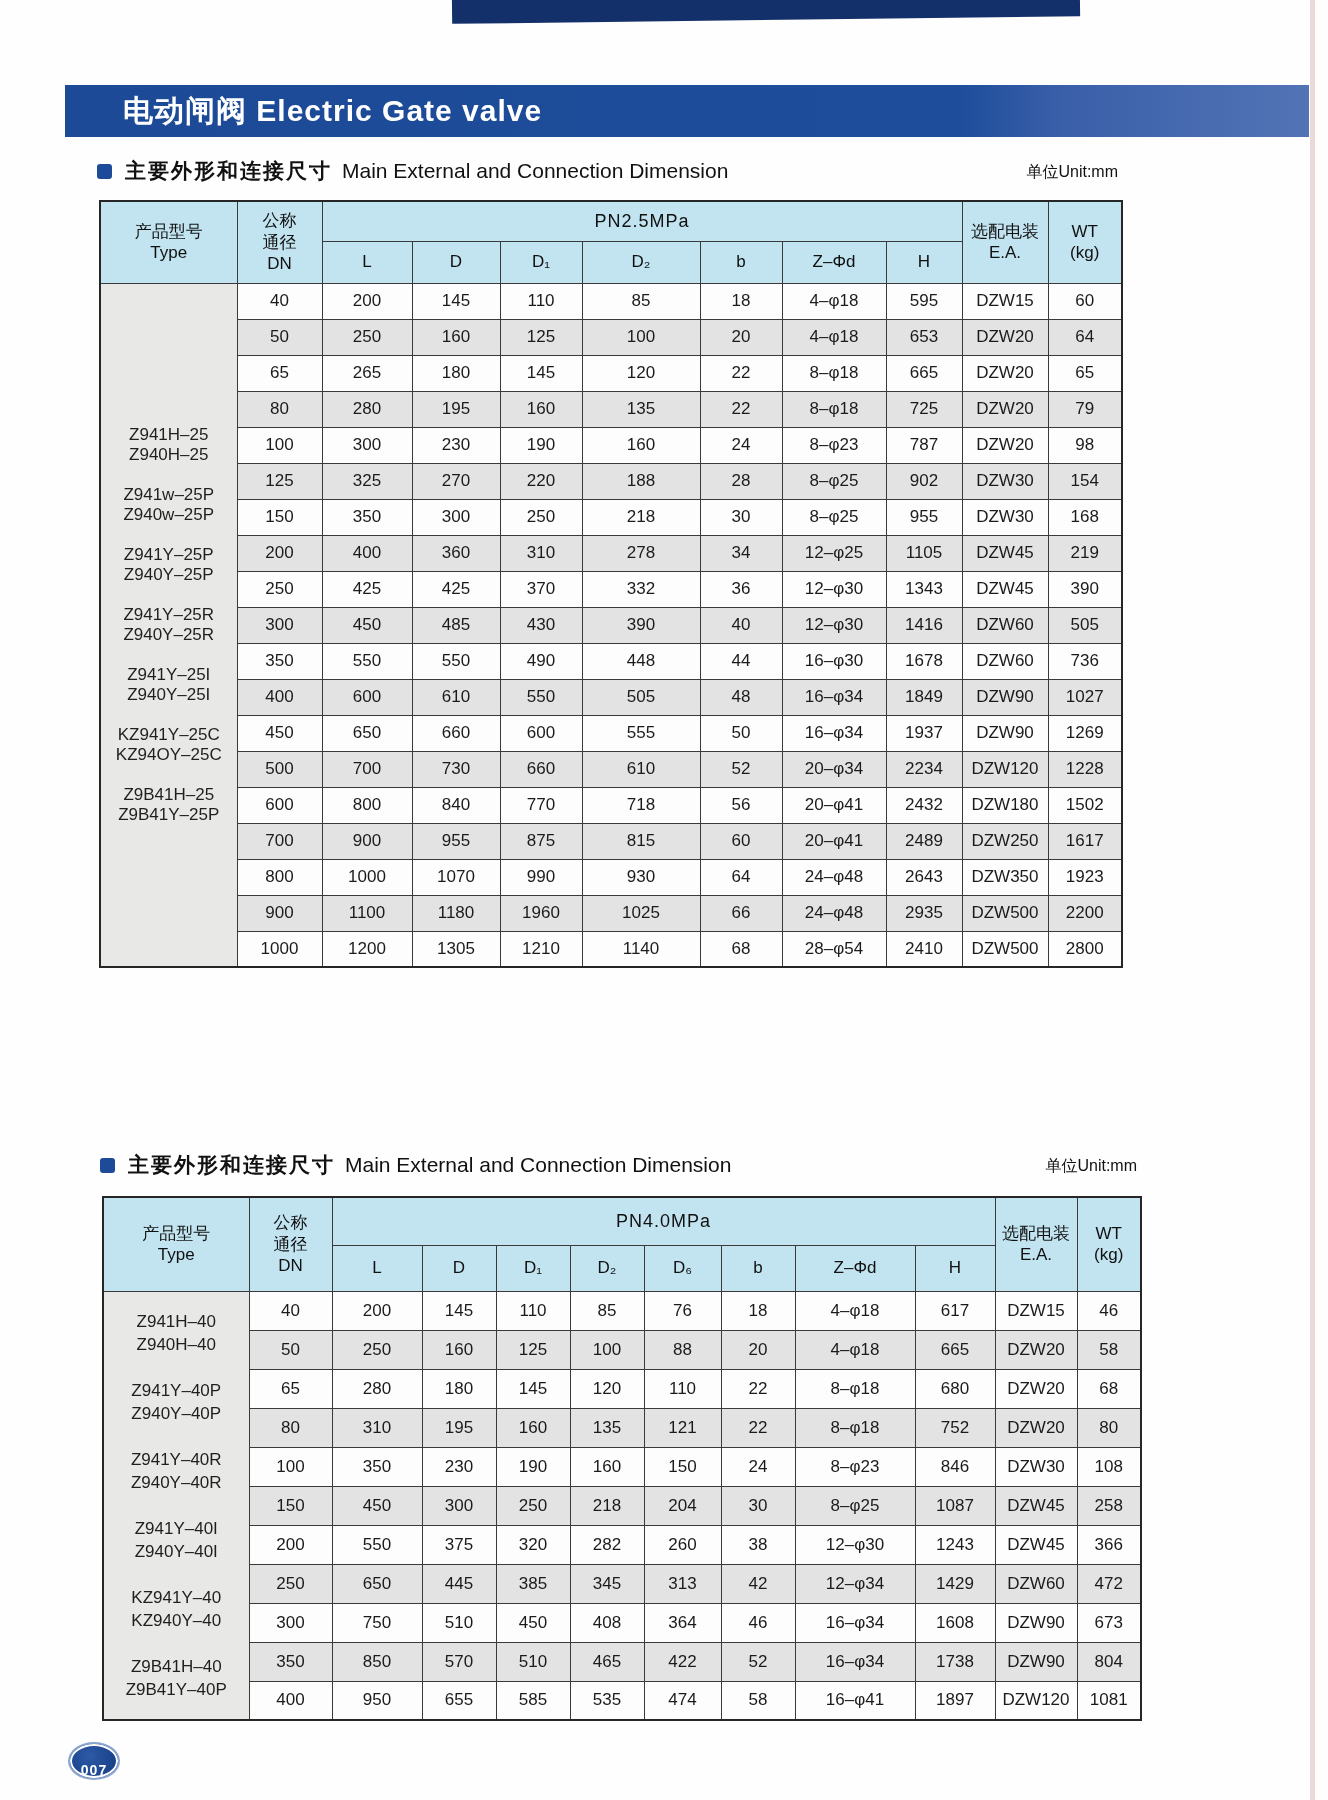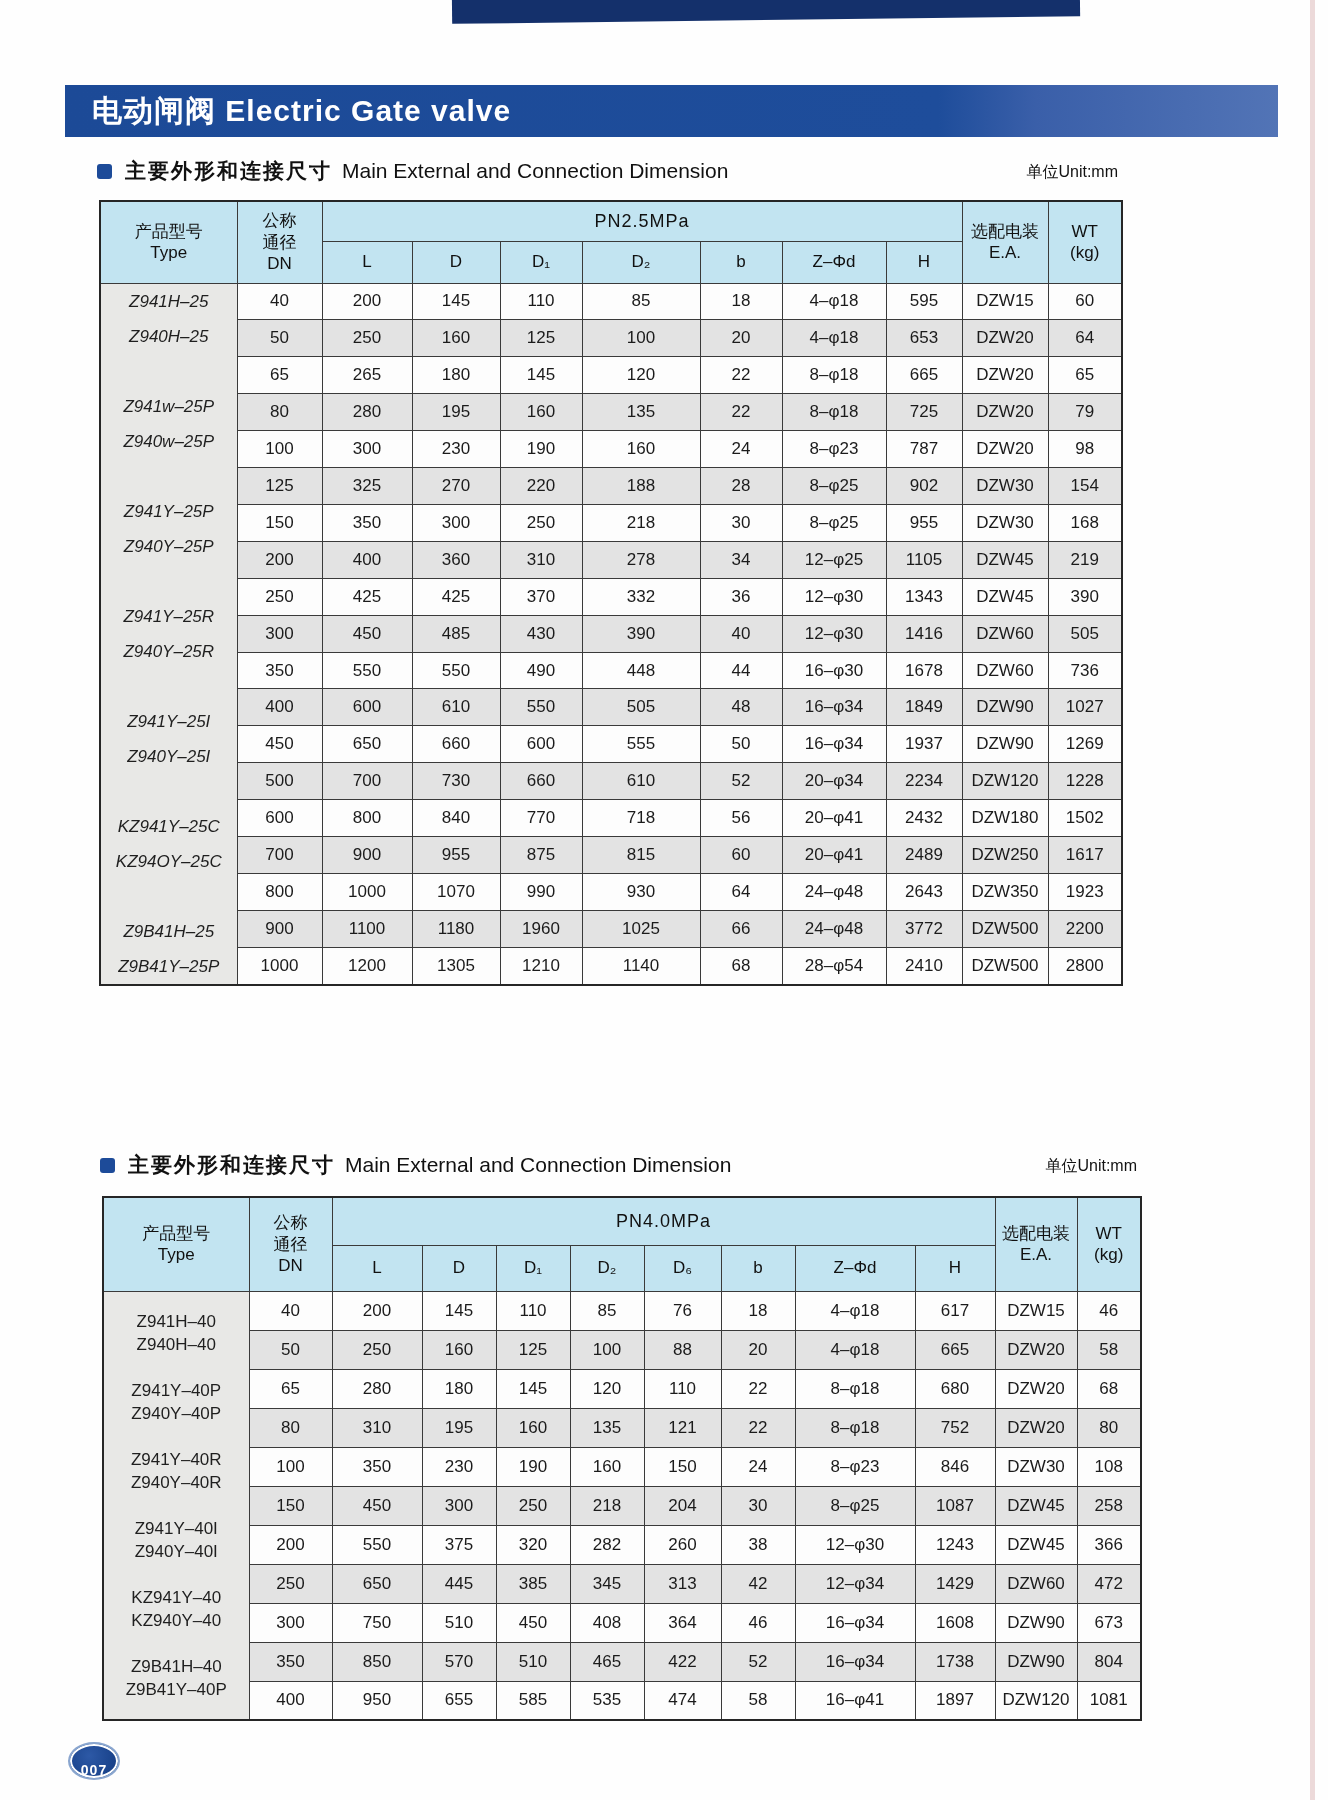--- a/index.html
+++ b/index.html
@@ -6,21 +6,21 @@
   body{background:#f2f1ef; font-family:"Liberation Sans","DejaVu Sans",sans-serif;}
   .page{position:relative; width:1328px; height:1800px; background:#fefefe; margin:0 auto; overflow:hidden;}
 
   
   .scan-top{position:absolute; left:452px; top:-8px; width:628px; height:28px; background:#14306b; transform:rotate(-0.7deg);}
   .scan-edge{position:absolute; right:13px; top:0; width:5px; height:100%; background:#ecd9d9;}
 
   
   .banner{position:absolute; left:65px; top:85px; width:1213px; height:52px;
     background:linear-gradient(90deg,#1c4a97 0%,#1e4d9b 72%,#3a5fa9 80%,#5274b6 100%);
-    display:flex; align-items:center;}
+    display:flex; align-items:center;padding-left:31px;}
   .banner span{color:#ffffff; font-size:30px; font-weight:bold; padding-left:27px; letter-spacing:1px;}
 
   
   .sec{position:absolute; height:30px; display:flex; align-items:center;margin-left:34px;}
   .sec .bullet{width:15px; height:15px; background:#1d4b99; border-radius:3px; margin-right:13px; flex:0 0 auto;}
   .sec .zh{font-size:21px; font-weight:bold; color:#111; letter-spacing:2px; margin-right:10px;}
   .sec .en{font-size:21px; color:#111;}
   .sec .unit{position:absolute; right:1px; bottom:3px; font-size:16px; color:#111;}
   .sec1{left:63px; top:156px; width:1022px;}
   .sec2{left:66px; top:1150px; width:1038px;}
@@ -97,21 +97,21 @@
             <th>D</th>
             <th>D₁</th>
             <th>D₂</th>
             <th>b</th>
             <th>Z–Φd</th>
             <th>H</th>
           </tr>
         </thead>
         <tbody>
           <tr class="w" style="height: 36px;">
-            <td class="typecell" rowspan="19" style="line-height: 35px; font-style: italic;">Z941H–25
+            <td class="typecell" rowspan="19" style="line-height: 20px;">Z941H–25
 Z940H–25
 
 Z941w–25P
 Z940w–25P
 
 Z941Y–25P
 Z940Y–25P
 
 Z941Y–25R
 Z940Y–25R
@@ -328,21 +328,21 @@
             <td>1923</td>
           </tr>
           <tr class="g" style="height: 36px;">
             <td>900</td>
             <td>1100</td>
             <td>1180</td>
             <td>1960</td>
             <td>1025</td>
             <td>66</td>
             <td>24–φ48</td>
-            <td>3772</td>
+            <td>2935</td>
             <td>DZW500</td>
             <td>2200</td>
           </tr>
           <tr class="w" style="height: 36px;">
             <td>1000</td>
             <td>1200</td>
             <td>1305</td>
             <td>1210</td>
             <td>1140</td>
             <td>68</td>

